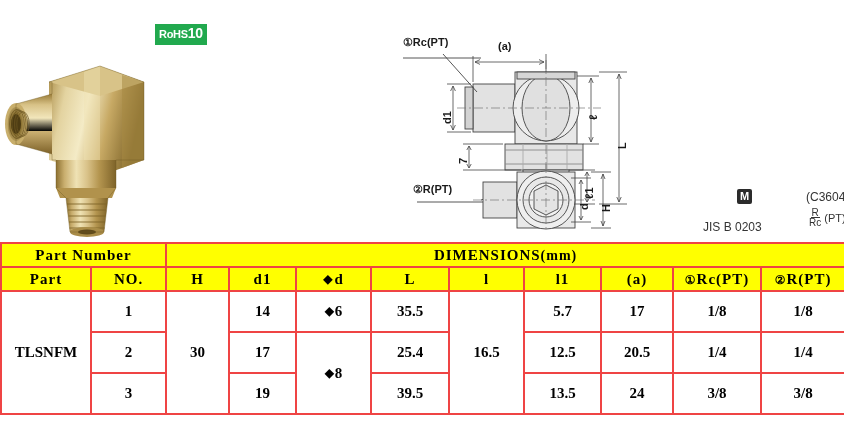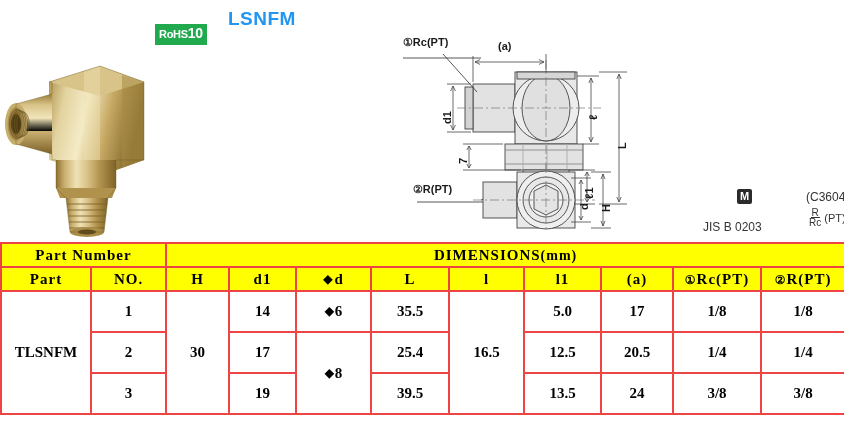--- a/index.html
+++ b/index.html
@@ -191,21 +191,20 @@
 </style>
 </head>
 <body>
 
 <div id="top-area">
 
   <div id="rohs-badge">
     <span class="rohs-small">RoHS</span><span class="rohs-num">10</span>
   </div>
 
-  <div id="series-name">LSNFM</div>
 
   <div id="product-photo">
     <svg width="176" height="196" viewBox="0 0 176 196">
       <defs>
         <linearGradient id="brassV" x1="0" y1="0" x2="1" y2="0">
           <stop offset="0%" stop-color="#8c7030"></stop>
           <stop offset="14%" stop-color="#c9ae6e"></stop>
           <stop offset="34%" stop-color="#efe2b4"></stop>
           <stop offset="52%" stop-color="#d9c289"></stop>
           <stop offset="72%" stop-color="#b4954f"></stop>
@@ -449,21 +448,21 @@
     </thead>
     <tbody>
       <tr>
         <td rowspan="3">TLSNFM</td>
         <td>1</td>
         <td rowspan="3">30</td>
         <td>14</td>
         <td><span class="dim-mark">◆</span><span>6</span></td>
         <td>35.5</td>
         <td rowspan="3">16.5</td>
-        <td>5.0</td>
+        <td>5.7</td>
         <td>17</td>
         <td class="thread-cell">1/8</td>
         <td class="thread-cell">1/8</td>
       </tr>
       <tr>
         <td>2</td>
         <td>17</td>
         <td rowspan="2"><span class="dim-mark">◆</span><span>8</span></td>
         <td>25.4</td>
         <td>12.5</td>

